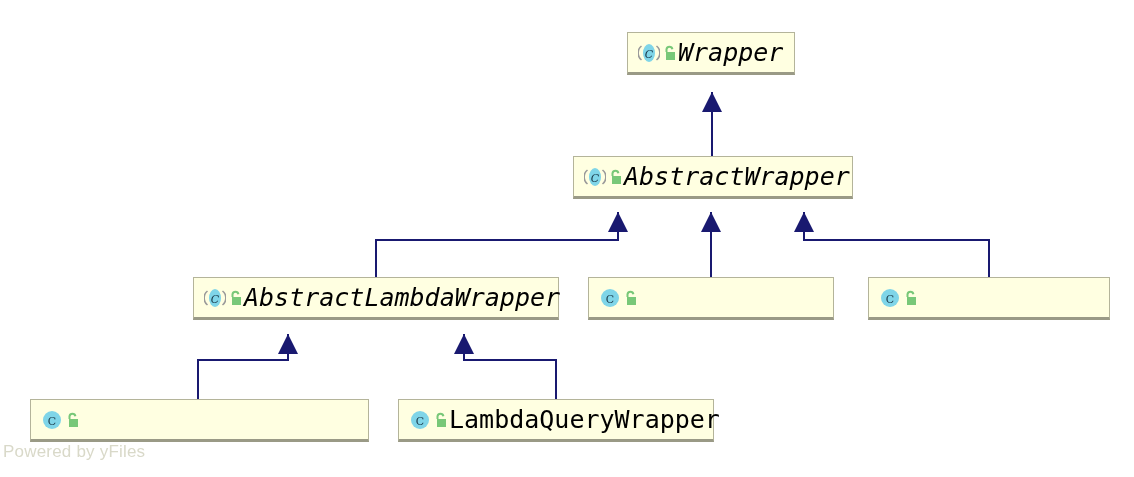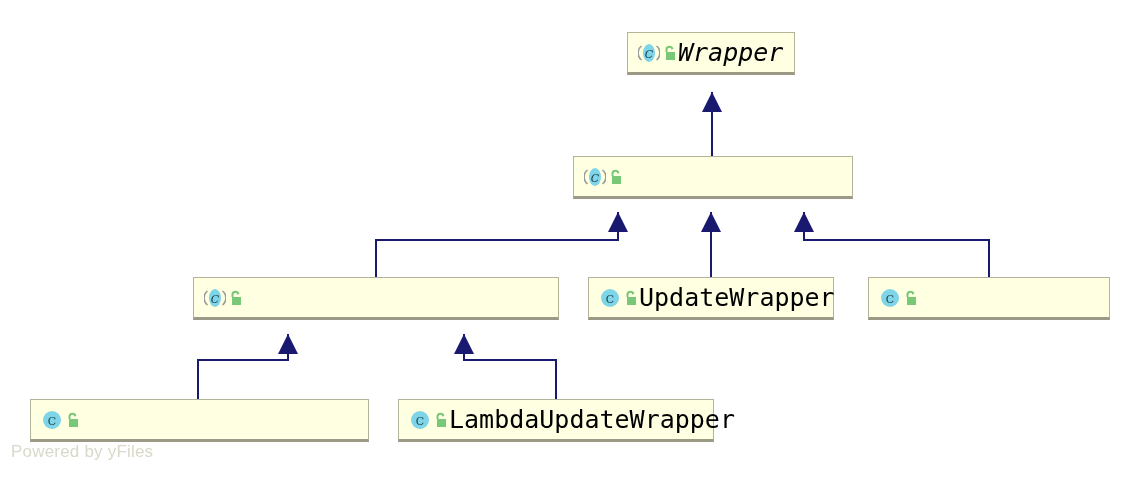--- a/index.html
+++ b/index.html
@@ -59,21 +59,21 @@
     color: #000000;
     white-space: nowrap;
     letter-spacing: 0px;
     padding-right: 4px;
   }
   .node-label.is-abstract {
     font-style: italic;
   }
   #watermark {
     position: absolute;
-    left: 11px;
+    left: 3px;
     top: 442px;
     font-family: "Liberation Sans", sans-serif;
     font-size: 17px;
     color: #d9d9c9;
     letter-spacing: 0.2px;
     z-index: 2;
     white-space: nowrap;
   }
 </style>
 </head>
@@ -135,49 +135,50 @@
         <ellipse cx="11" cy="11" rx="6" ry="9" fill="#7fd5e8"></ellipse>
         <path d="M 3.5 4 A 9 9 0 0 0 3.5 18" stroke="#9a9a9a" stroke-width="1.6" fill="none"></path>
         <path d="M 18.5 4 A 9 9 0 0 1 18.5 18" stroke="#9a9a9a" stroke-width="1.6" fill="none"></path>
         <text x="11" y="15.5" text-anchor="middle" font-family="DejaVu Serif, serif" font-size="11" font-style="italic" fill="#1a3a4a">C</text>
       </svg>
       <svg class="icon-lock" viewBox="0 0 16 18">
         <path d="M 4.5 8 L 4.5 5.2 A 3 3 0 0 1 10.4 5.2" stroke="#78c878" stroke-width="2" fill="none"></path>
         <rect x="4" y="8" width="9" height="8" fill="#78c878"></rect>
       </svg>
     </span>
+    <span class="node-label is-abstract">AbstractWrapper</span>
   </div>
 
   <div class="uml-node" style="left:193px; top:277px; width:366px; height:43px;">
     <span class="node-icons">
       <svg class="icon-class" viewBox="0 0 22 22">
         <ellipse cx="11" cy="11" rx="6" ry="9" fill="#7fd5e8"></ellipse>
         <path d="M 3.5 4 A 9 9 0 0 0 3.5 18" stroke="#9a9a9a" stroke-width="1.6" fill="none"></path>
         <path d="M 18.5 4 A 9 9 0 0 1 18.5 18" stroke="#9a9a9a" stroke-width="1.6" fill="none"></path>
         <text x="11" y="15.5" text-anchor="middle" font-family="DejaVu Serif, serif" font-size="11" font-style="italic" fill="#1a3a4a">C</text>
       </svg>
       <svg class="icon-lock" viewBox="0 0 16 18">
         <path d="M 4.5 8 L 4.5 5.2 A 3 3 0 0 1 10.4 5.2" stroke="#78c878" stroke-width="2" fill="none"></path>
         <rect x="4" y="8" width="9" height="8" fill="#78c878"></rect>
       </svg>
     </span>
+    <span class="node-label is-abstract">AbstractLambdaWrapper</span>
   </div>
 
   <div class="uml-node" style="left:588px; top:277px; width:246px; height:43px;">
     <span class="node-icons">
       <svg class="icon-class" viewBox="0 0 22 22">
         <circle cx="11" cy="11" r="9" fill="#7fd5e8"></circle>
         <text x="11" y="15.5" text-anchor="middle" font-family="DejaVu Serif, serif" font-size="11" fill="#1a3a4a">C</text>
       </svg>
       <svg class="icon-lock" viewBox="0 0 16 18">
         <path d="M 4.5 8 L 4.5 5.2 A 3 3 0 0 1 10.4 5.2" stroke="#78c878" stroke-width="2" fill="none"></path>
         <rect x="4" y="8" width="9" height="8" fill="#78c878"></rect>
       </svg>
     </span>
-    <span class="node-label">UpdateWrapper</span>
   </div>
 
   <div class="uml-node" style="left:868px; top:277px; width:242px; height:43px;">
     <span class="node-icons">
       <svg class="icon-class" viewBox="0 0 22 22">
         <circle cx="11" cy="11" r="9" fill="#7fd5e8"></circle>
         <text x="11" y="15.5" text-anchor="middle" font-family="DejaVu Serif, serif" font-size="11" fill="#1a3a4a">C</text>
       </svg>
       <svg class="icon-lock" viewBox="0 0 16 18">
         <path d="M 4.5 8 L 4.5 5.2 A 3 3 0 0 1 10.4 5.2" stroke="#78c878" stroke-width="2" fill="none"></path>
@@ -203,18 +204,18 @@
     <span class="node-icons">
       <svg class="icon-class" viewBox="0 0 22 22">
         <circle cx="11" cy="11" r="9" fill="#7fd5e8"></circle>
         <text x="11" y="15.5" text-anchor="middle" font-family="DejaVu Serif, serif" font-size="11" fill="#1a3a4a">C</text>
       </svg>
       <svg class="icon-lock" viewBox="0 0 16 18">
         <path d="M 4.5 8 L 4.5 5.2 A 3 3 0 0 1 10.4 5.2" stroke="#78c878" stroke-width="2" fill="none"></path>
         <rect x="4" y="8" width="9" height="8" fill="#78c878"></rect>
       </svg>
     </span>
-    <span class="node-label">LambdaUpdateWrapper</span>
+    <span class="node-label">LambdaQueryWrapper</span>
   </div>
 
   <div id="watermark">Powered by yFiles</div>
 
 </div>
 
 </body></html>

